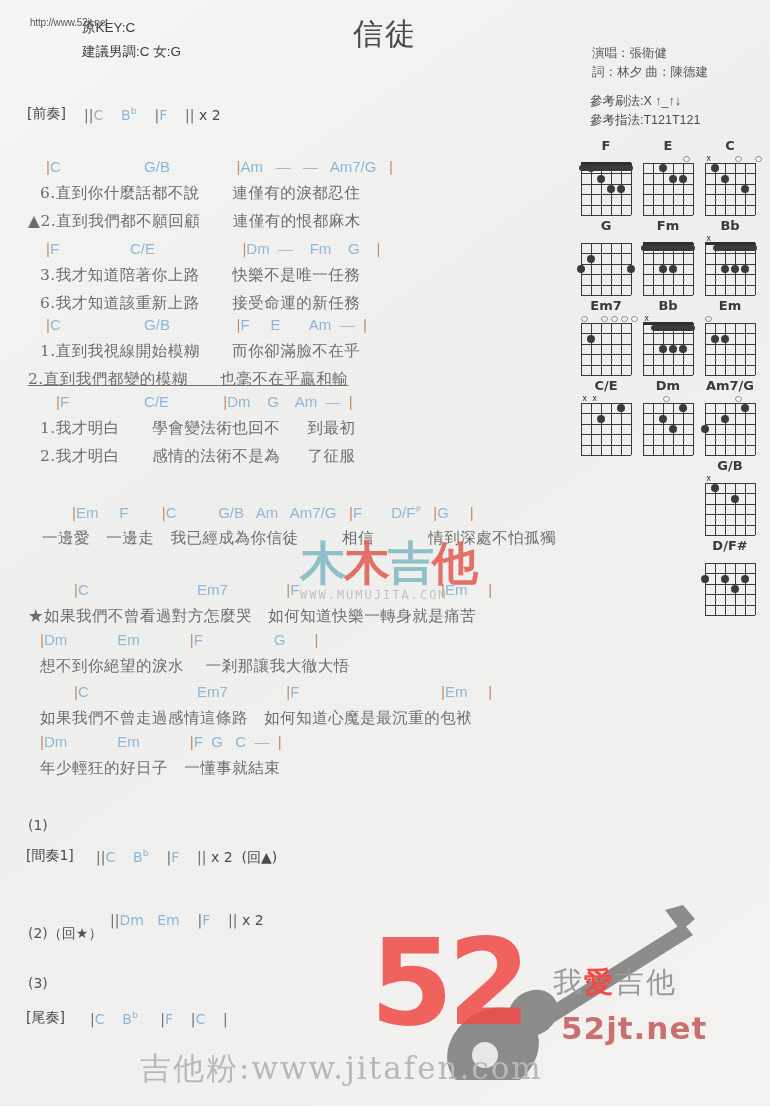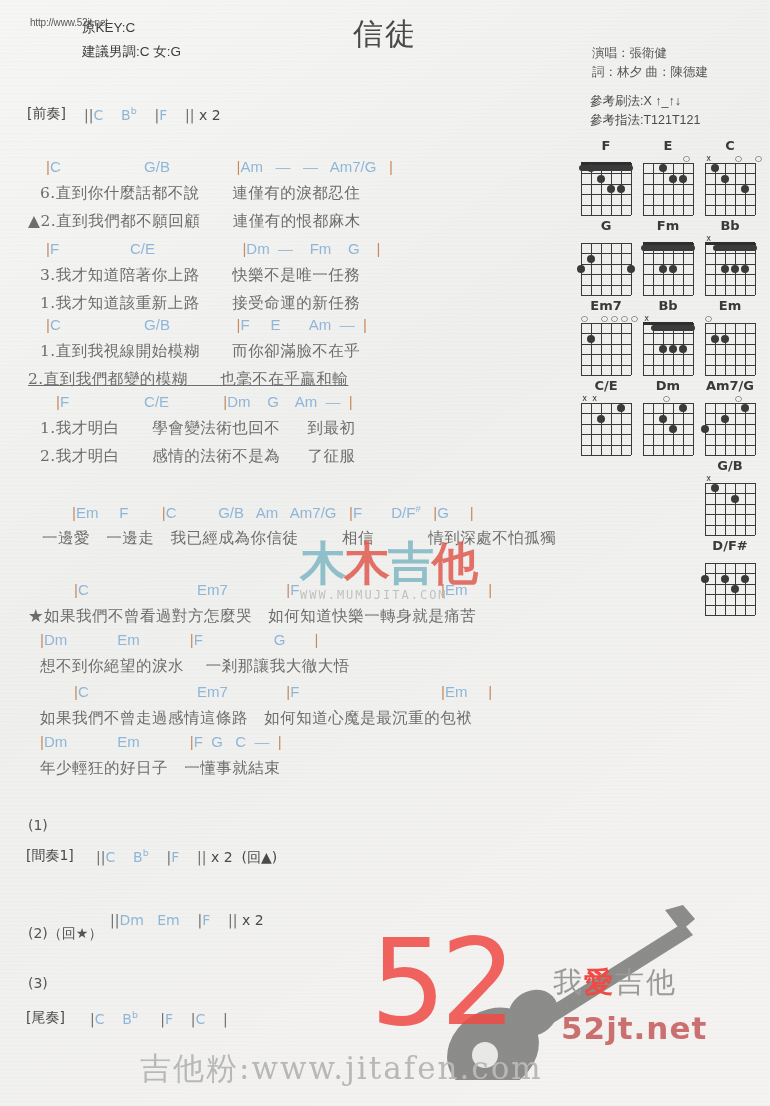--- a/index.html
+++ b/index.html
@@ -88,21 +88,21 @@
   .wm-mumu .txt{
     font-size:46px; font-weight:bold; letter-spacing:-2px;
     font-family:"DejaVu Sans",sans-serif; line-height:46px;
   }
   .wm-mumu .sub{
     font-size:12px; letter-spacing:2px; color:#b9b9b9;
     font-family:"DejaVu Sans Mono",monospace; margin-top:2px;
   }
   .wm52{ position:absolute; left:365px; top:905px; width:400px; height:175px; pointer-events:none; }
   .wm52 .num{
-    position:absolute; left:5px; top:18px; font-size:120px; font-weight:normal;
+    position:absolute; left:5px; top:18px; font-size:120px; font-weight:bold;
     color:#ef4a44; opacity:.85; font-family:"DejaVu Sans",sans-serif;
     letter-spacing:-6px; line-height:120px;
   }
   .wm52 .cn{
     position:absolute; left:188px; top:58px; font-size:29px; color:#9a9a9a;
     font-family:"DejaVu Sans",sans-serif; letter-spacing:2px;
   }
   .wm52 .cn b{ color:#ef4a44; }
   .wm52 .dom{
     position:absolute; left:196px; top:105px; font-size:31px; font-weight:bold;
@@ -465,21 +465,21 @@
 
   <div class="section" style="left:27px; top:105px;"><span>[前奏]</span></div>
   <div class="section" style="left:84px; top:105px;"><span class="ch"><span class="bar">|</span><span class="bar">|</span>C    B<span class="sup">b</span>    <span class="bar">|</span>F    <span class="bar">|</span><span class="bar">|</span> <span style="color:#4a4a4a">x 2</span></span></div>
 
   <div class="line chordline" style="left:46px; top:158px;"><span class="bar">|</span>C                    G/B                <span class="bar">|</span>Am   <span class="dash">—</span>   <span class="dash">—</span>   Am7/G   <span class="bar">|</span></div>
   <div class="line lyricline" style="left:40px; top:183px;">6.直到你什麼話都不說      連僅有的淚都忍住</div>
   <div class="line lyricline" style="left:28px; top:211px;">▲2.直到我們都不願回顧      連僅有的恨都麻木</div>
 
   <div class="line chordline" style="left:46px; top:240px;"><span class="bar">|</span>F                 C/E                     <span class="bar">|</span>Dm  <span class="dash">—</span>    Fm    G    <span class="bar">|</span></div>
   <div class="line lyricline" style="left:40px; top:265px;">3.我才知道陪著你上路      快樂不是唯一任務</div>
-  <div class="line lyricline" style="left:40px; top:293px;">1.我才知道該重新上路      接受命運的新任務</div>
+  <div class="line lyricline" style="left:40px; top:293px;">6.我才知道該重新上路      接受命運的新任務</div>
 
   <div class="line chordline" style="left:46px; top:316px;"><span class="bar">|</span>C                    G/B                <span class="bar">|</span>F     E       Am  <span class="dash">—</span>  <span class="bar">|</span></div>
   <div class="line lyricline" style="left:40px; top:341px;">1.直到我視線開始模糊      而你卻滿臉不在乎</div>
   <div class="line lyricline" style="left:28px; top:369px;text-decoration:underline;">2.直到我們都變的模糊      也毫不在乎贏和輸</div>
 
   <div class="line chordline" style="left:56px; top:393px;"><span class="bar">|</span>F                  C/E             <span class="bar">|</span>Dm    G    Am  <span class="dash">—</span>  <span class="bar">|</span></div>
   <div class="line lyricline" style="left:40px; top:418px;text-align:right;">1.我才明白      學會變法術也回不     到最初</div>
   <div class="line lyricline" style="left:40px; top:446px;">2.我才明白      感情的法術不是為     了征服</div>
 
   <div class="line chordline" style="left:72px; top:503px;"><span class="bar">|</span>Em     F        <span class="bar">|</span>C          G/B   Am   Am7/G   <span class="bar">|</span>F       D/F<span class="sup">#</span>   <span class="bar">|</span>G     <span class="bar">|</span></div>

